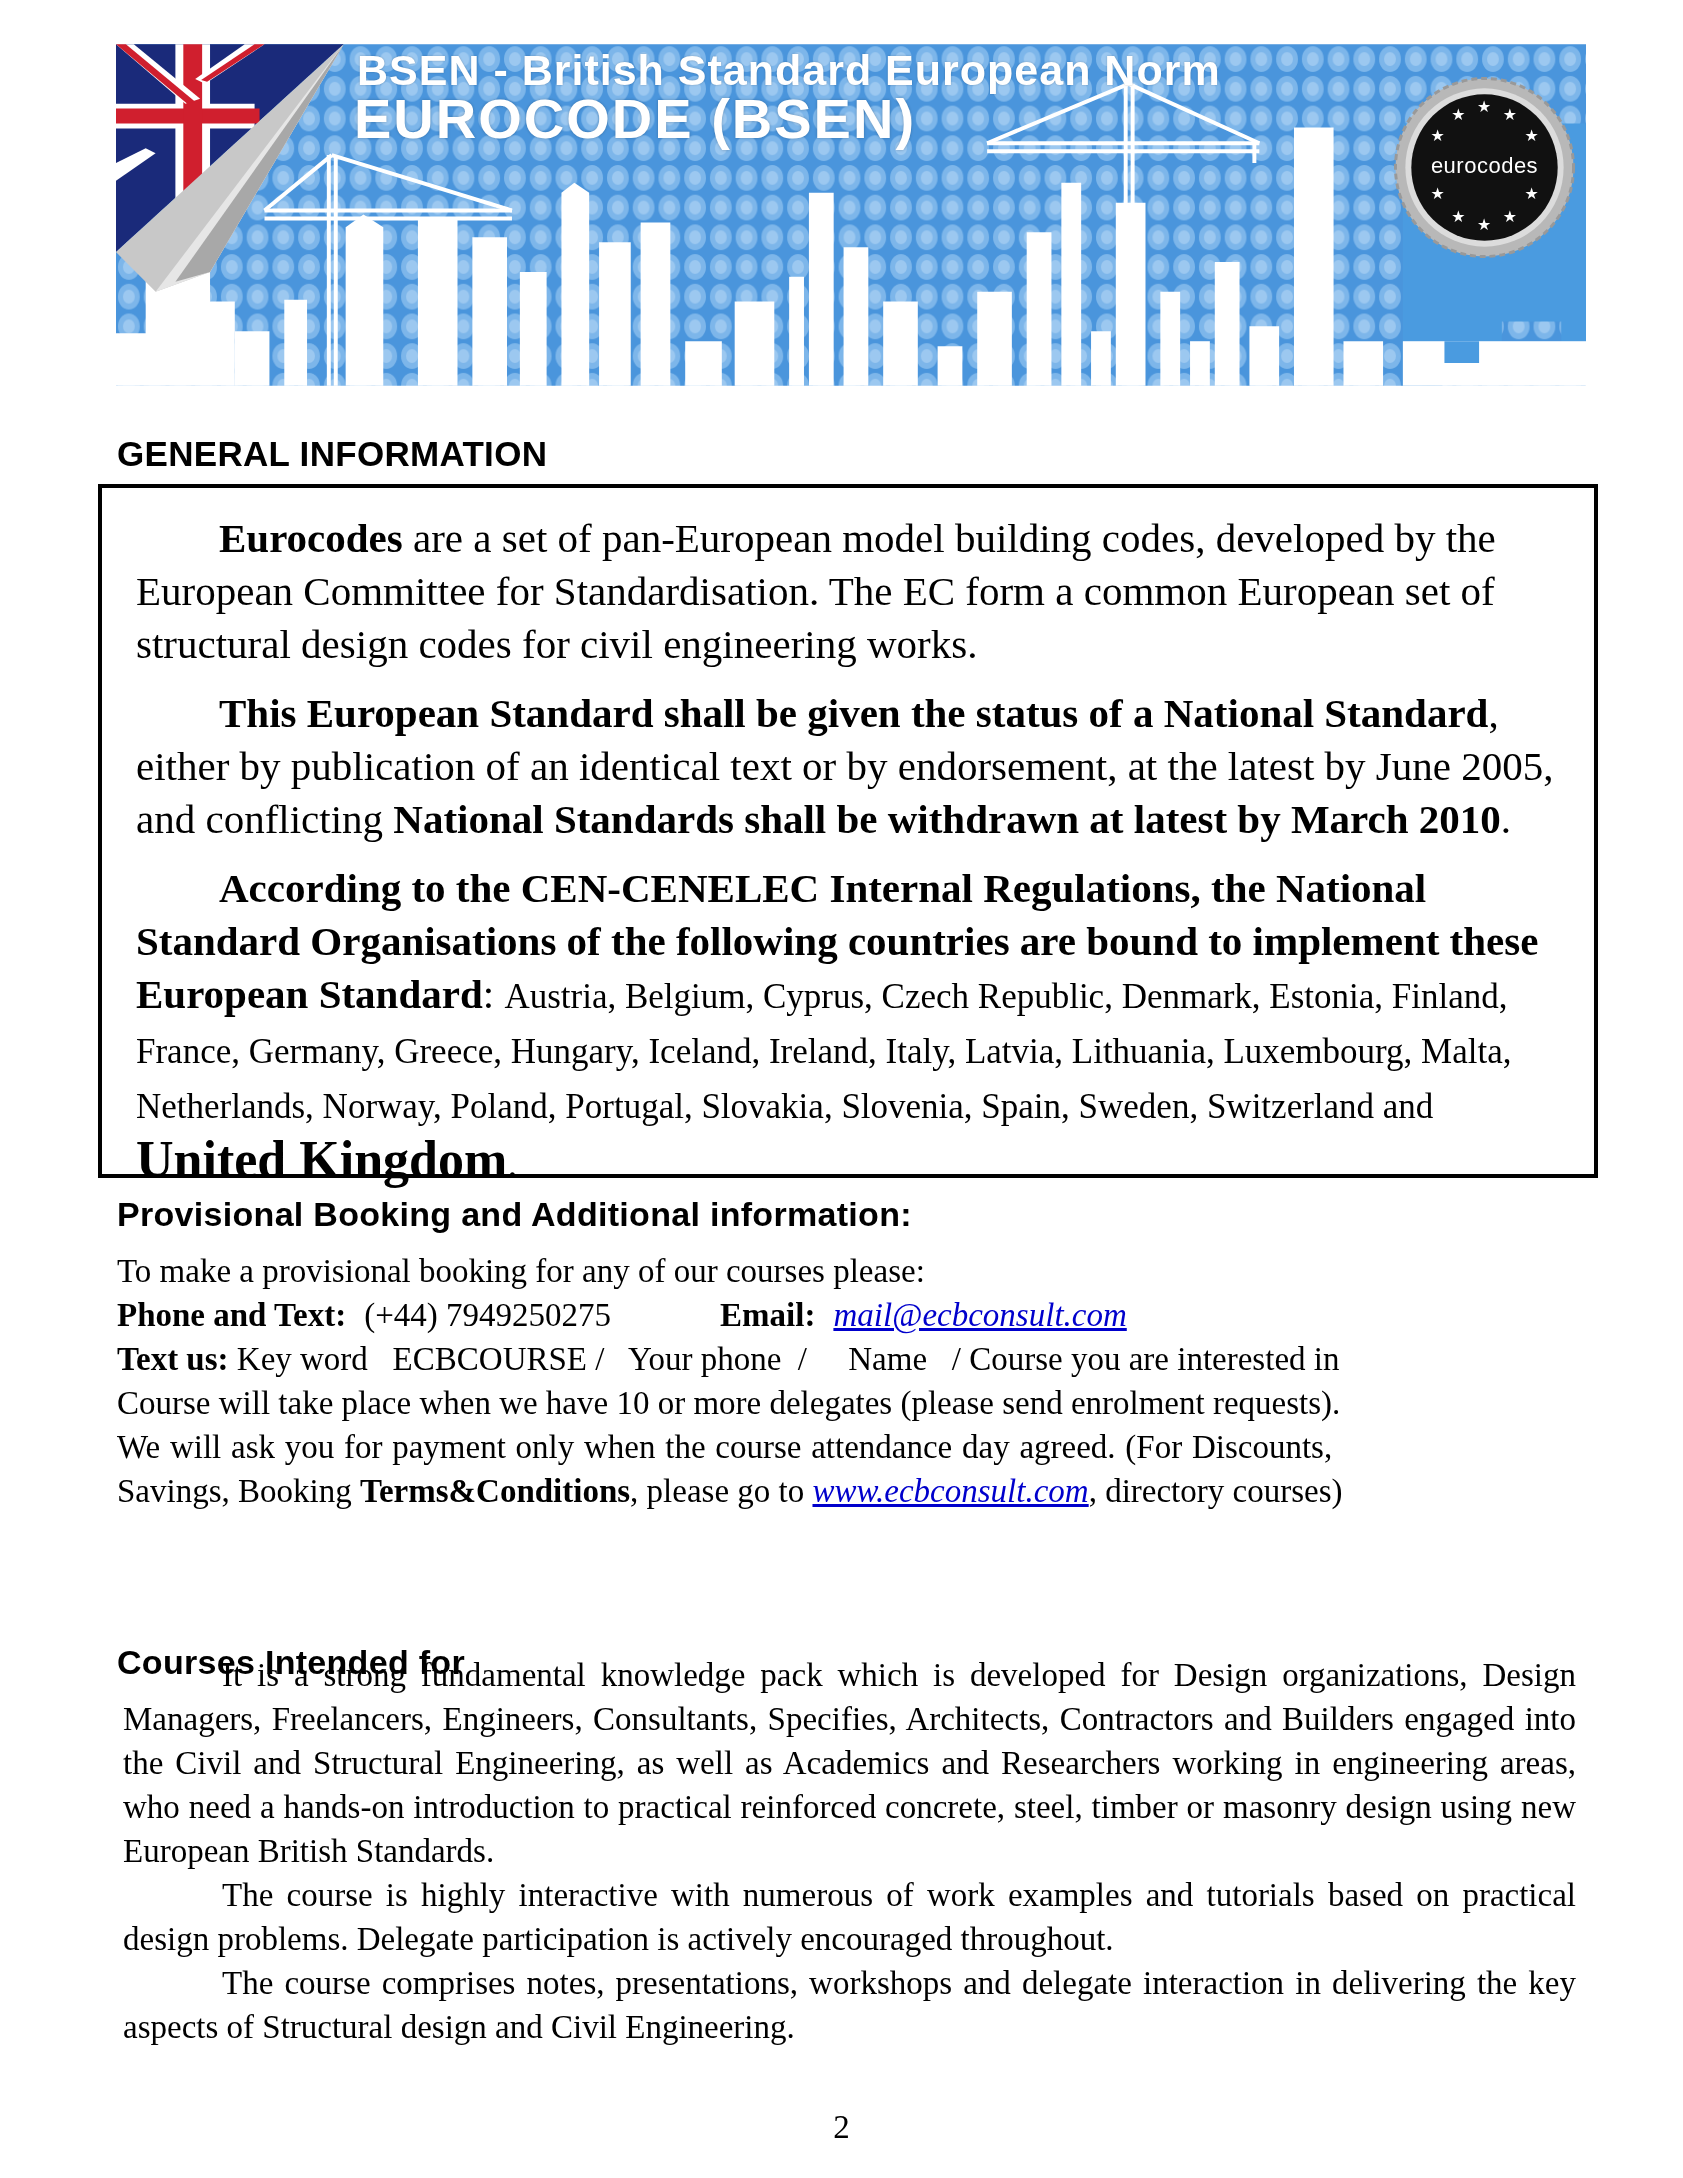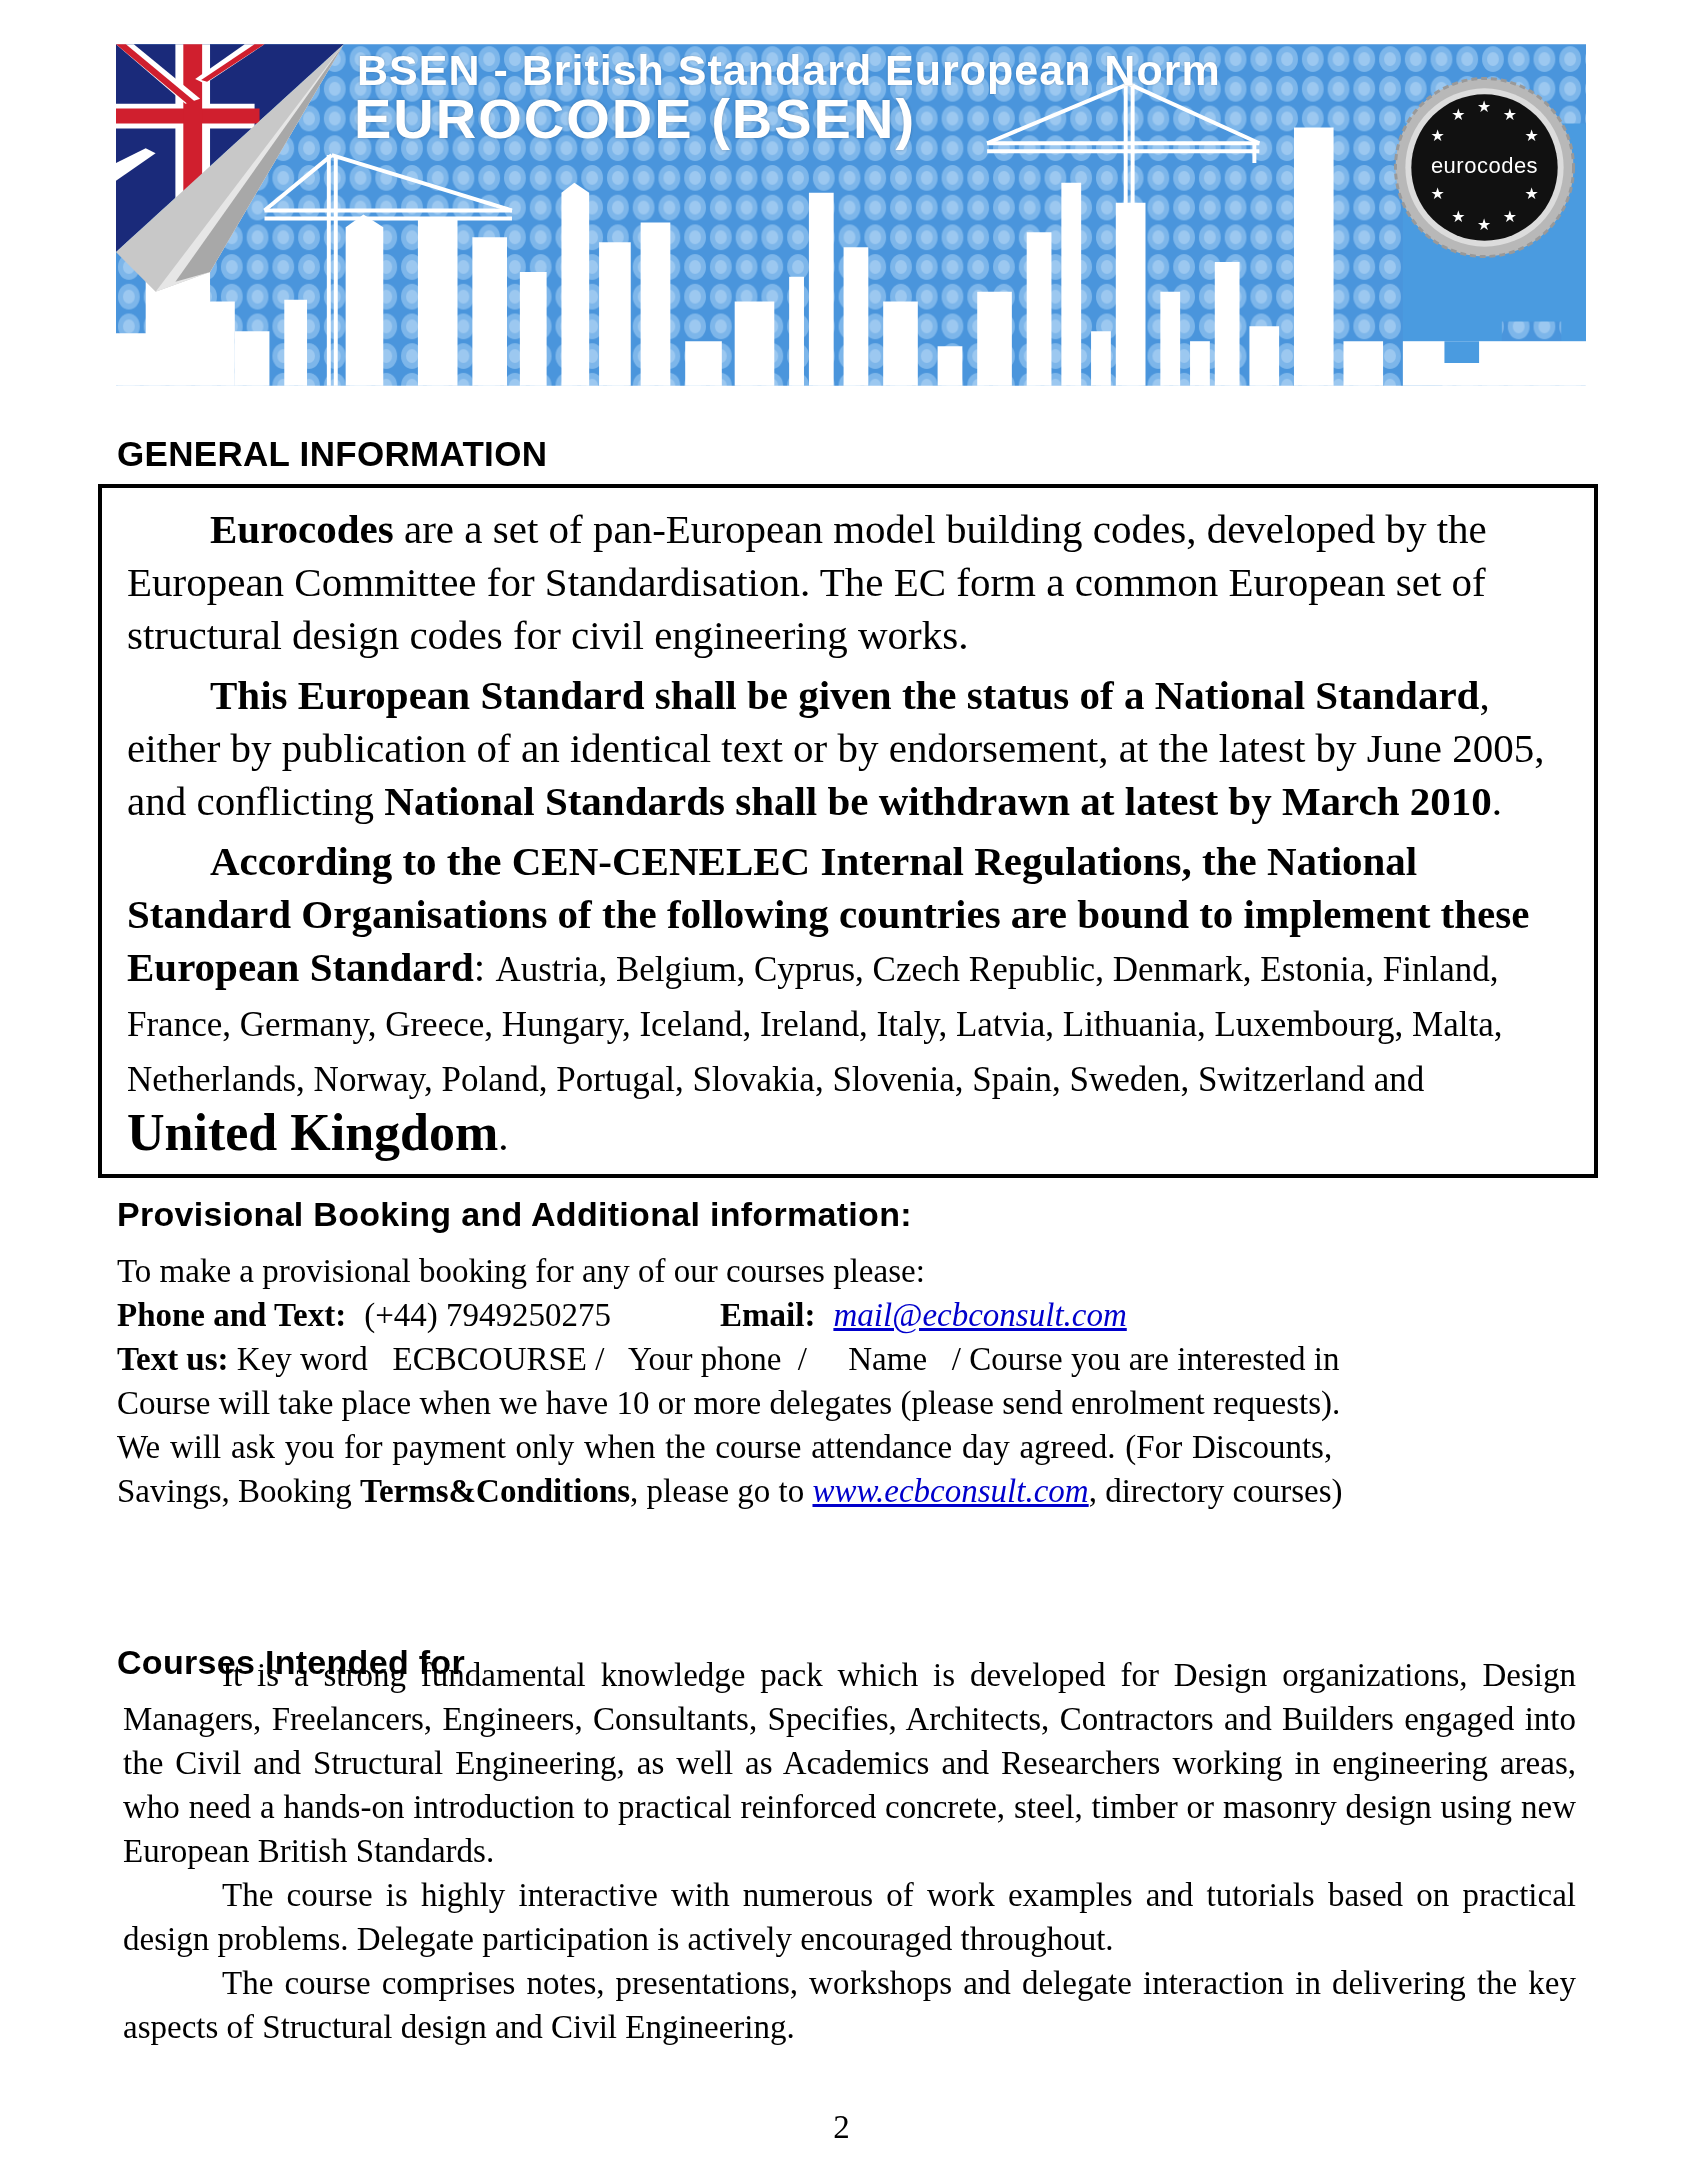--- a/index.html
+++ b/index.html
@@ -12,21 +12,21 @@
     .banner-title { position: absolute; left: 238px; top: 42px; font-family: "Liberation Sans", sans-serif; font-weight: bold; font-size: 56px; color: #ffffff; letter-spacing: 2px; text-shadow: 0 0 3px rgba(0,0,0,0.25); white-space: nowrap; }
     .seal { position: absolute; left: 1277px; top: 32px; width: 183px; height: 183px; }
     .seal-text { position: absolute; left: 0; top: 77px; width: 183px; text-align: center; font-family: "Liberation Sans", sans-serif; font-size: 22px; color: #ffffff; letter-spacing: 0.5px; }
 
     
     .h-section { position: absolute; left: 117px; font-family: "Liberation Sans", sans-serif; font-weight: bold; font-size: 35px; white-space: nowrap; letter-spacing: 0.3px; }
 
     
     .info-box { position: absolute; left: 98px; top: 484px; width: 1492px; height: 686px; border: 4px solid #000; box-sizing: content-box; }
     .info-text { position: absolute; left: 18px; top: 8px; width: 1465px; font-family: "Liberation Serif", serif; font-size: 41px; line-height: 53px; }
-    .info-text p { margin: 7px; }
+    .info-text p { margin: 16px; }
     .indent { display: inline-block; width: 83px; }
     .countries { font-size: 35px; }
     .big { font-size: 52px; }
 
     
     .booking { position: absolute; left: 117px; top: 1249px; width: 1475px; font-family: "Liberation Serif", serif; font-size: 33px; line-height: 44px; }
     .booking p { margin: 0; white-space: nowrap; }
     .booking a { color: #0000cc; text-decoration: underline; font-style: italic; }
     .gap1 { display: inline-block; width: 18px; }
     .gap2 { display: inline-block; width: 109px; }

